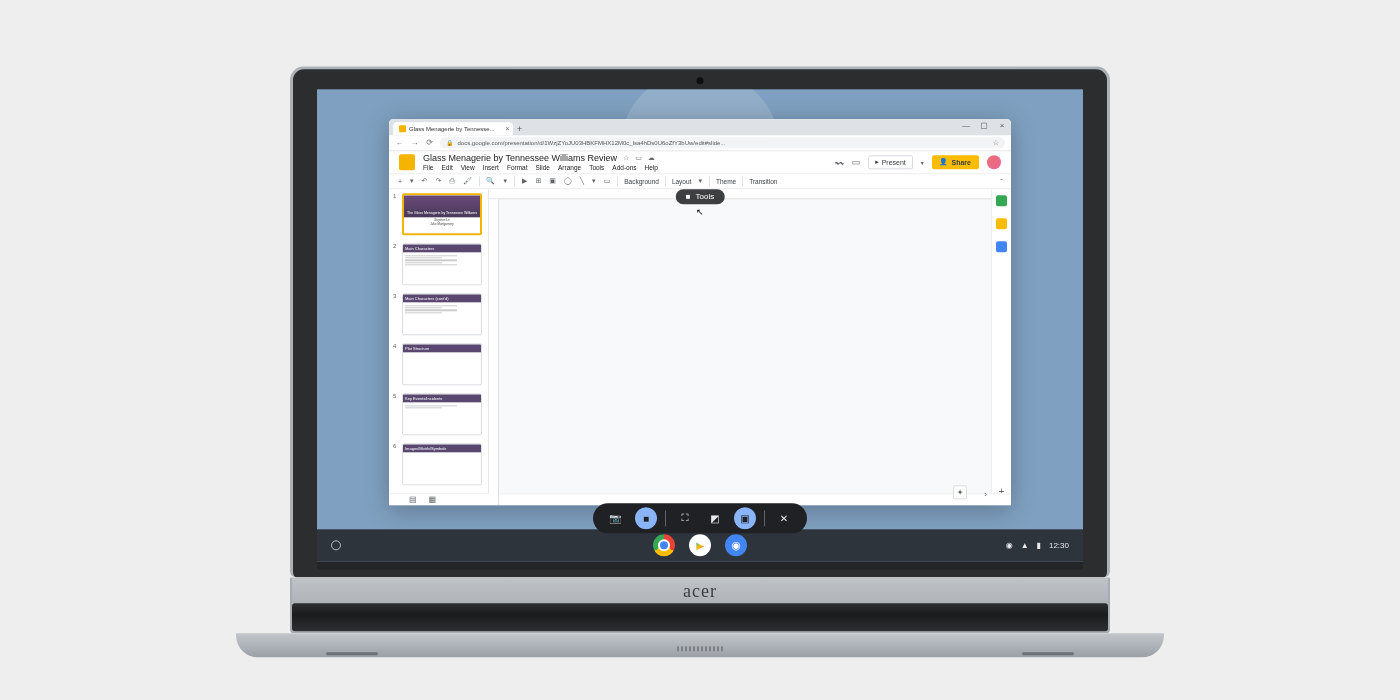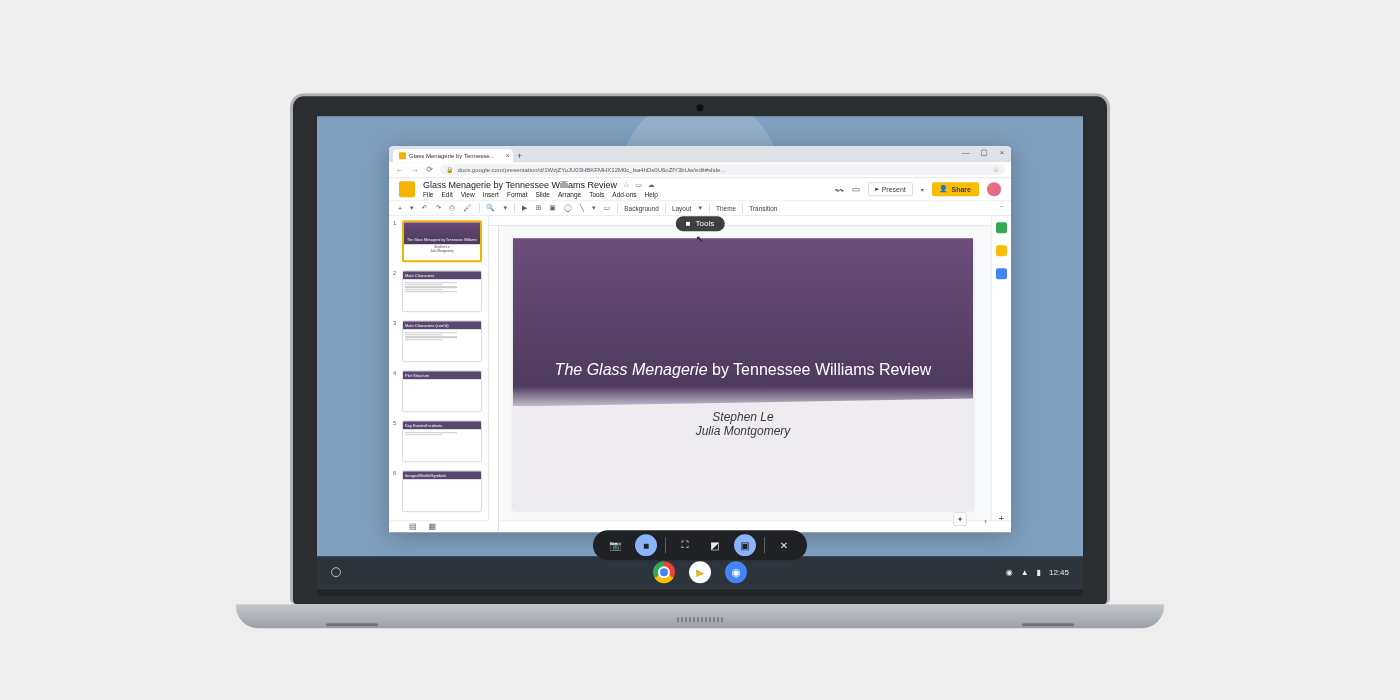--- a/index.html
+++ b/index.html
@@ -269,29 +269,20 @@
               </div>
             <div class="thumb-footer">
               <span>▤</span>
               <span>▦</span>
             </div>
           </div>
 
           <div class="canvas-area">
             <div class="ruler-h"></div>
             <div class="ruler-v"></div>
-            <div class="slide">
-              <div class="slide-top">
-                <div class="slide-title"><em>The Glass Menagerie</em><span> by Tennessee Williams Review</span></div>
-              </div>
-              <div class="slide-bot">
-                <div>Stephen Le</div>
-                <div>Julia Montgomery</div>
-              </div>
-            </div>
             <div class="explore-btn">✦</div>
             <div class="next-arrow">›</div>
           </div>
 
           <div class="sidepanel">
             <div class="sp-icon sp1"></div>
             <div class="sp-icon sp2"></div>
             <div class="sp-icon sp3"></div>
             <div class="sp-plus">+</div>
           </div>
@@ -319,26 +310,30 @@
         <div class="shelf-launcher"></div>
         <div class="shelf-center">
           <div class="shelf-icon chrome-icon"></div>
           <div class="shelf-icon play-icon"></div>
           <div class="shelf-icon files-icon">◉</div>
         </div>
         <div class="shelf-right">
           <span>◉</span>
           <span>▲</span>
           <span>▮</span>
-          <span>12:45</span>
+          <span>12:30</span>
         </div>
       </div>
     </div>
     <div class="lower"></div>
   </div>
+  <div class="brand-strip">
+    <div class="brand">acer</div>
+    <div class="hinge"></div>
+  </div>
   <div class="base">
     <div class="vents">
         <div class="vent"></div>
         <div class="vent"></div>
         <div class="vent"></div>
         <div class="vent"></div>
         <div class="vent"></div>
         <div class="vent"></div>
         <div class="vent"></div>
         <div class="vent"></div>

